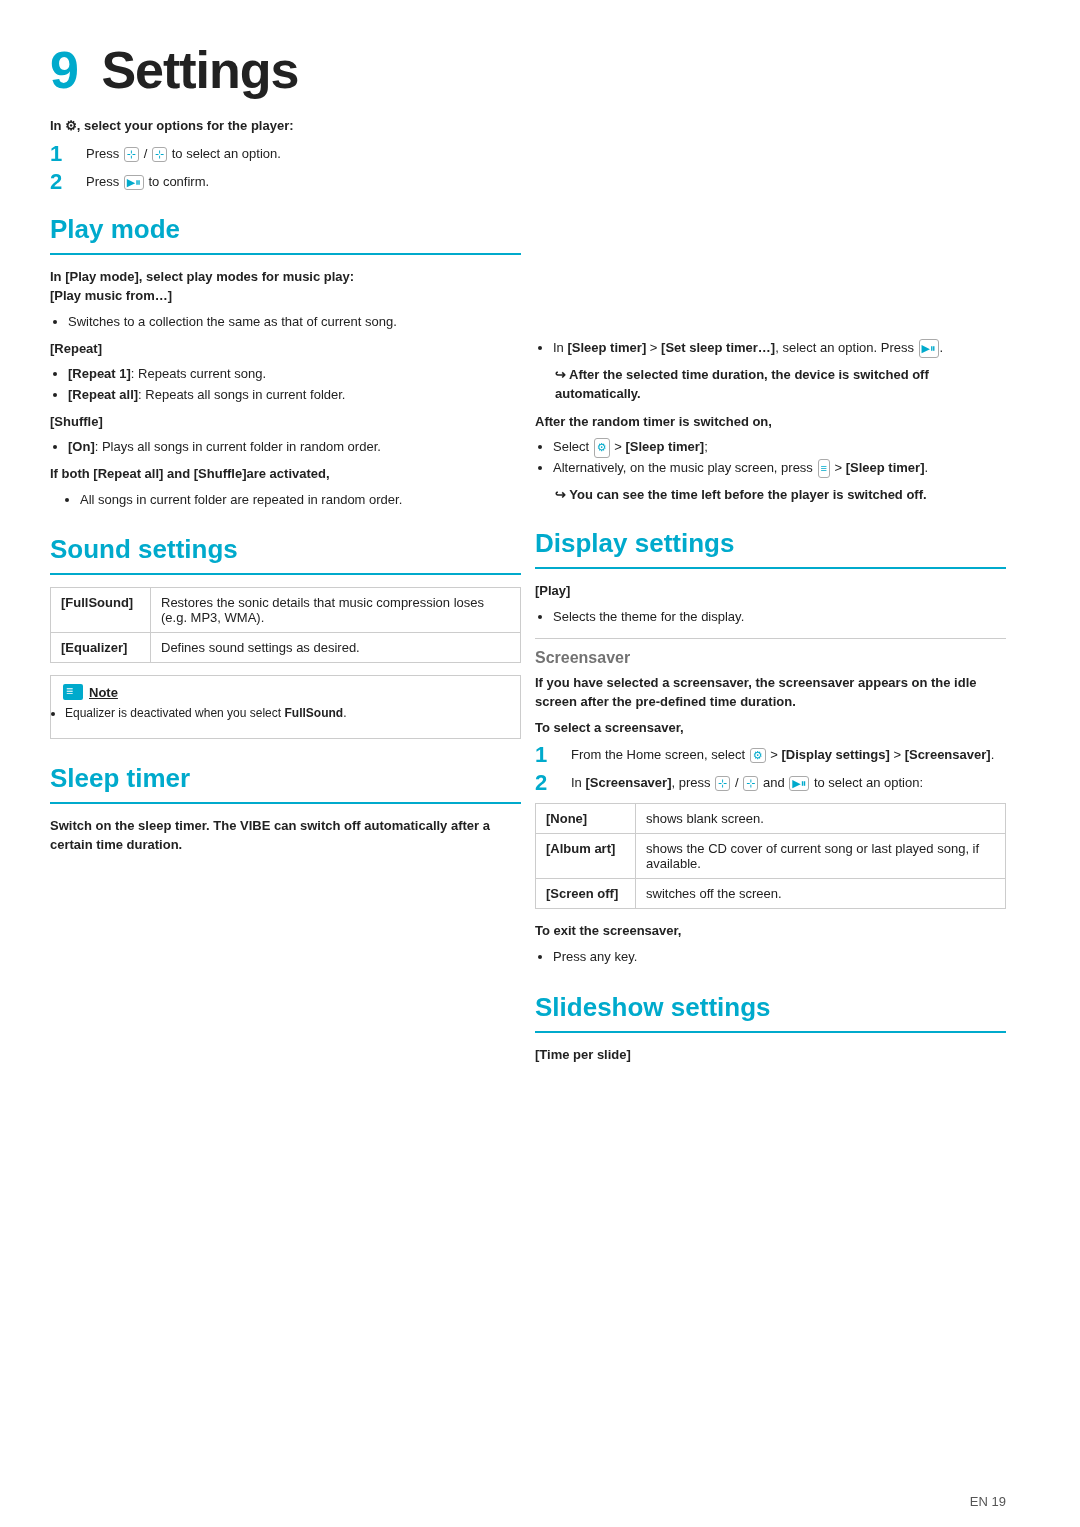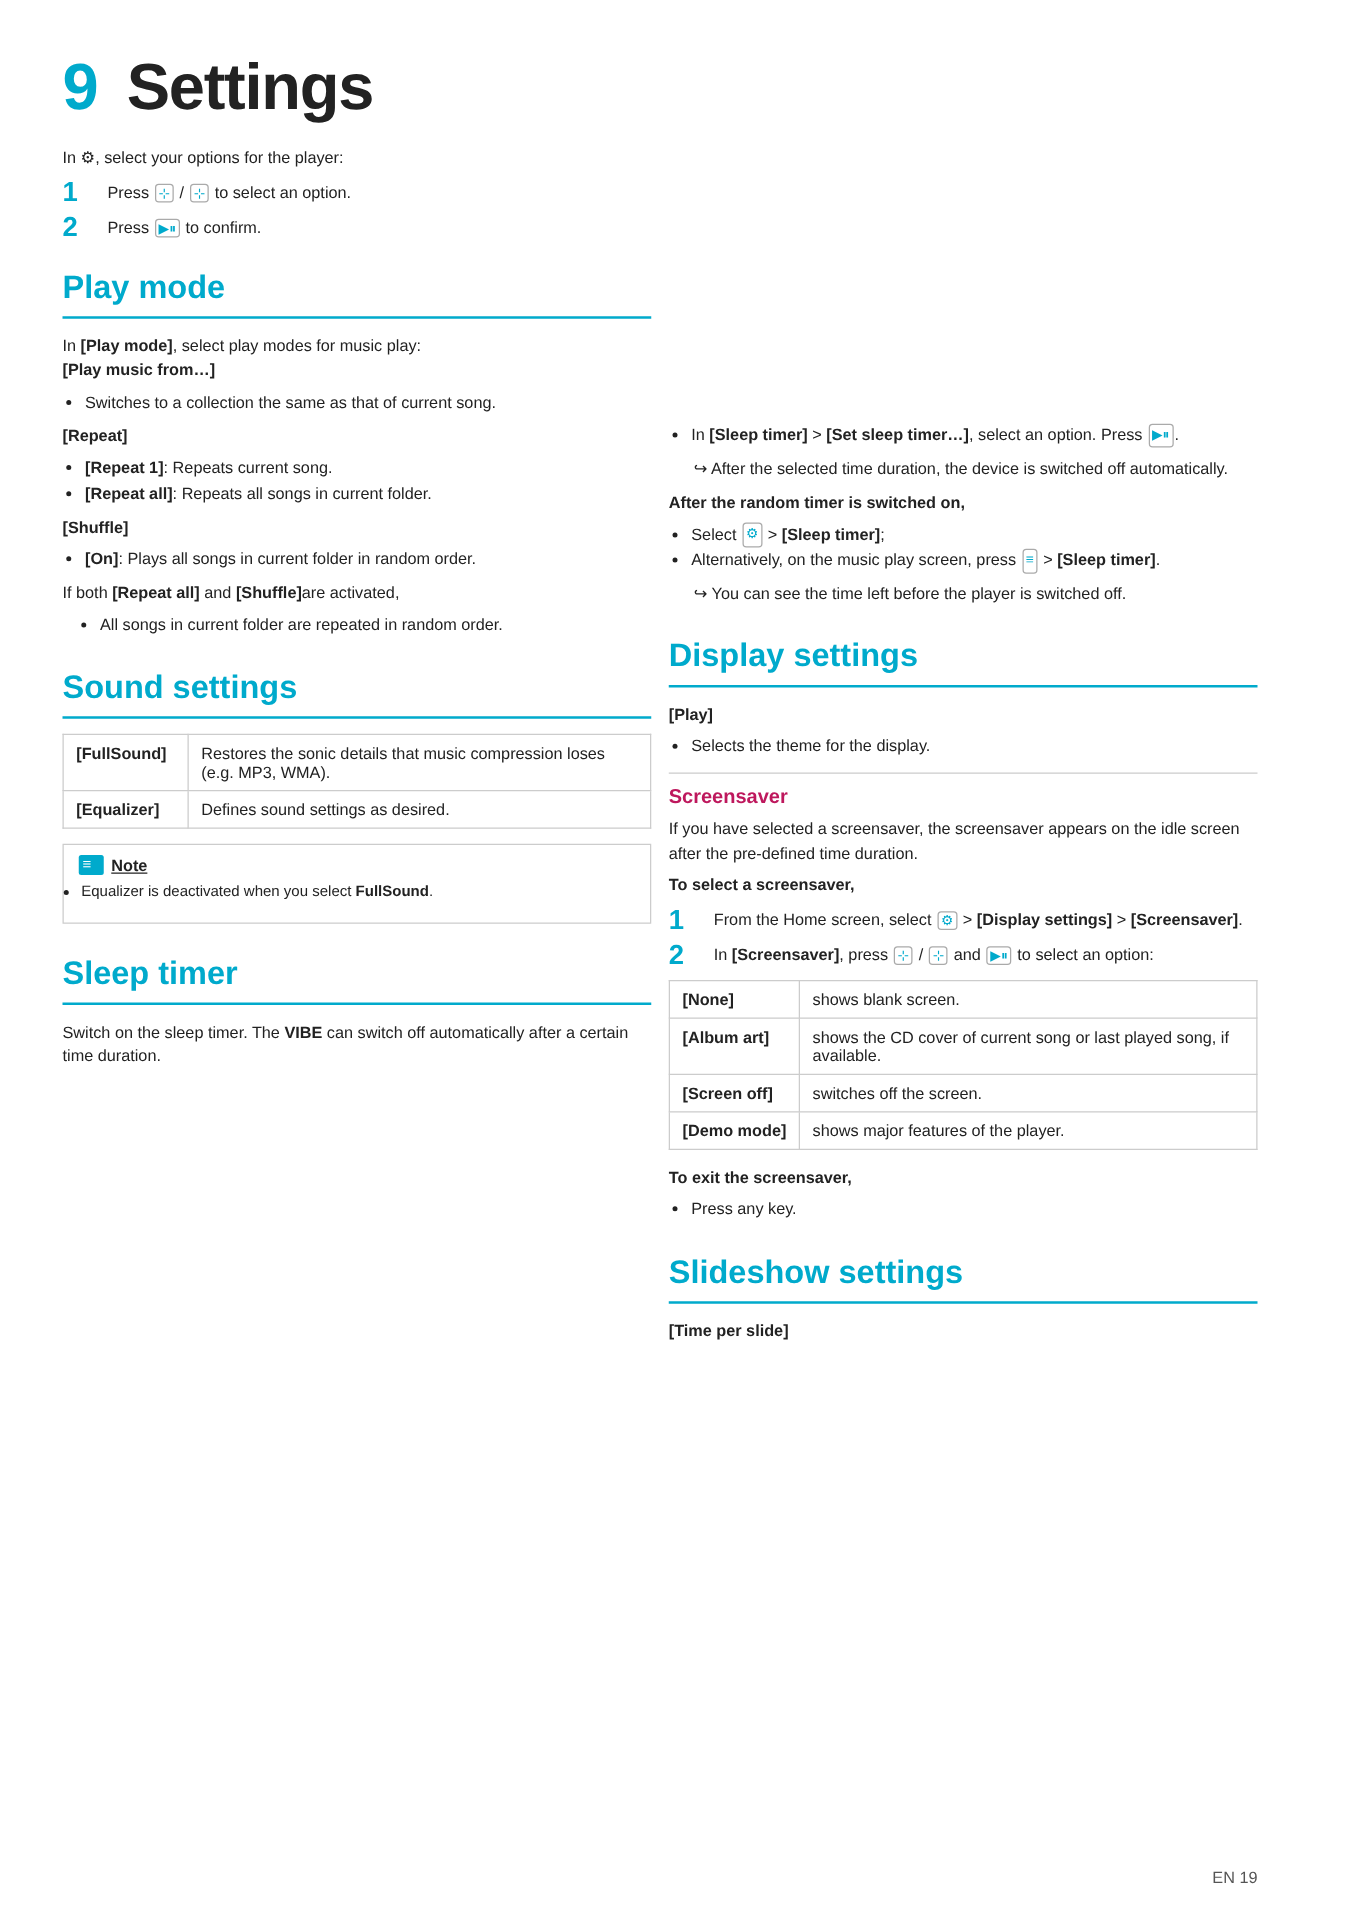--- a/index.html
+++ b/index.html
@@ -83,26 +83,26 @@
     }
     .section-divider-thin {
       border: none;
       border-top: 1px solid #ccc;
       margin-bottom: 10px;
       margin-top: 10px;
     }
     .sub-section-title {
       font-size: 16px;
       font-weight: bold;
-      color: #be185d;
+      color: #737373;
       margin-bottom: 6px;
       margin-top: 4px;
     }
 
-    p { margin-bottom: 6px; font-size: 13px; line-height: 1.5; }
+    p { margin-bottom: 6px; font-size: 13px; line-height: 1.5; font-weight: bold; }
 
     .label-bold { font-weight: bold; }
 
     ul { margin-left: 18px; margin-bottom: 6px; }
     ul li { font-size: 13px; line-height: 1.6; list-style-type: disc; }
 
     .table-settings {
       width: 100%;
       border-collapse: collapse;
       margin-bottom: 12px;
@@ -314,24 +314,20 @@
             <td>shows blank screen.</td>
           </tr>
           <tr>
             <td>[Album art]</td>
             <td>shows the CD cover of current song or last played song, if available.</td>
           </tr>
           <tr>
             <td>[Screen off]</td>
             <td>switches off the screen.</td>
           </tr>
-          <tr>
-            <td>[Demo mode]</td>
-            <td>shows major features of the player.</td>
-          </tr>
         </tbody>
           </table>
 
         <p class="label-bold">To exit the screensaver,</p>
         <ul>
           <li>Press any key.</li>
         </ul>
       </div>
 
       <div style="margin-top:24px;">

